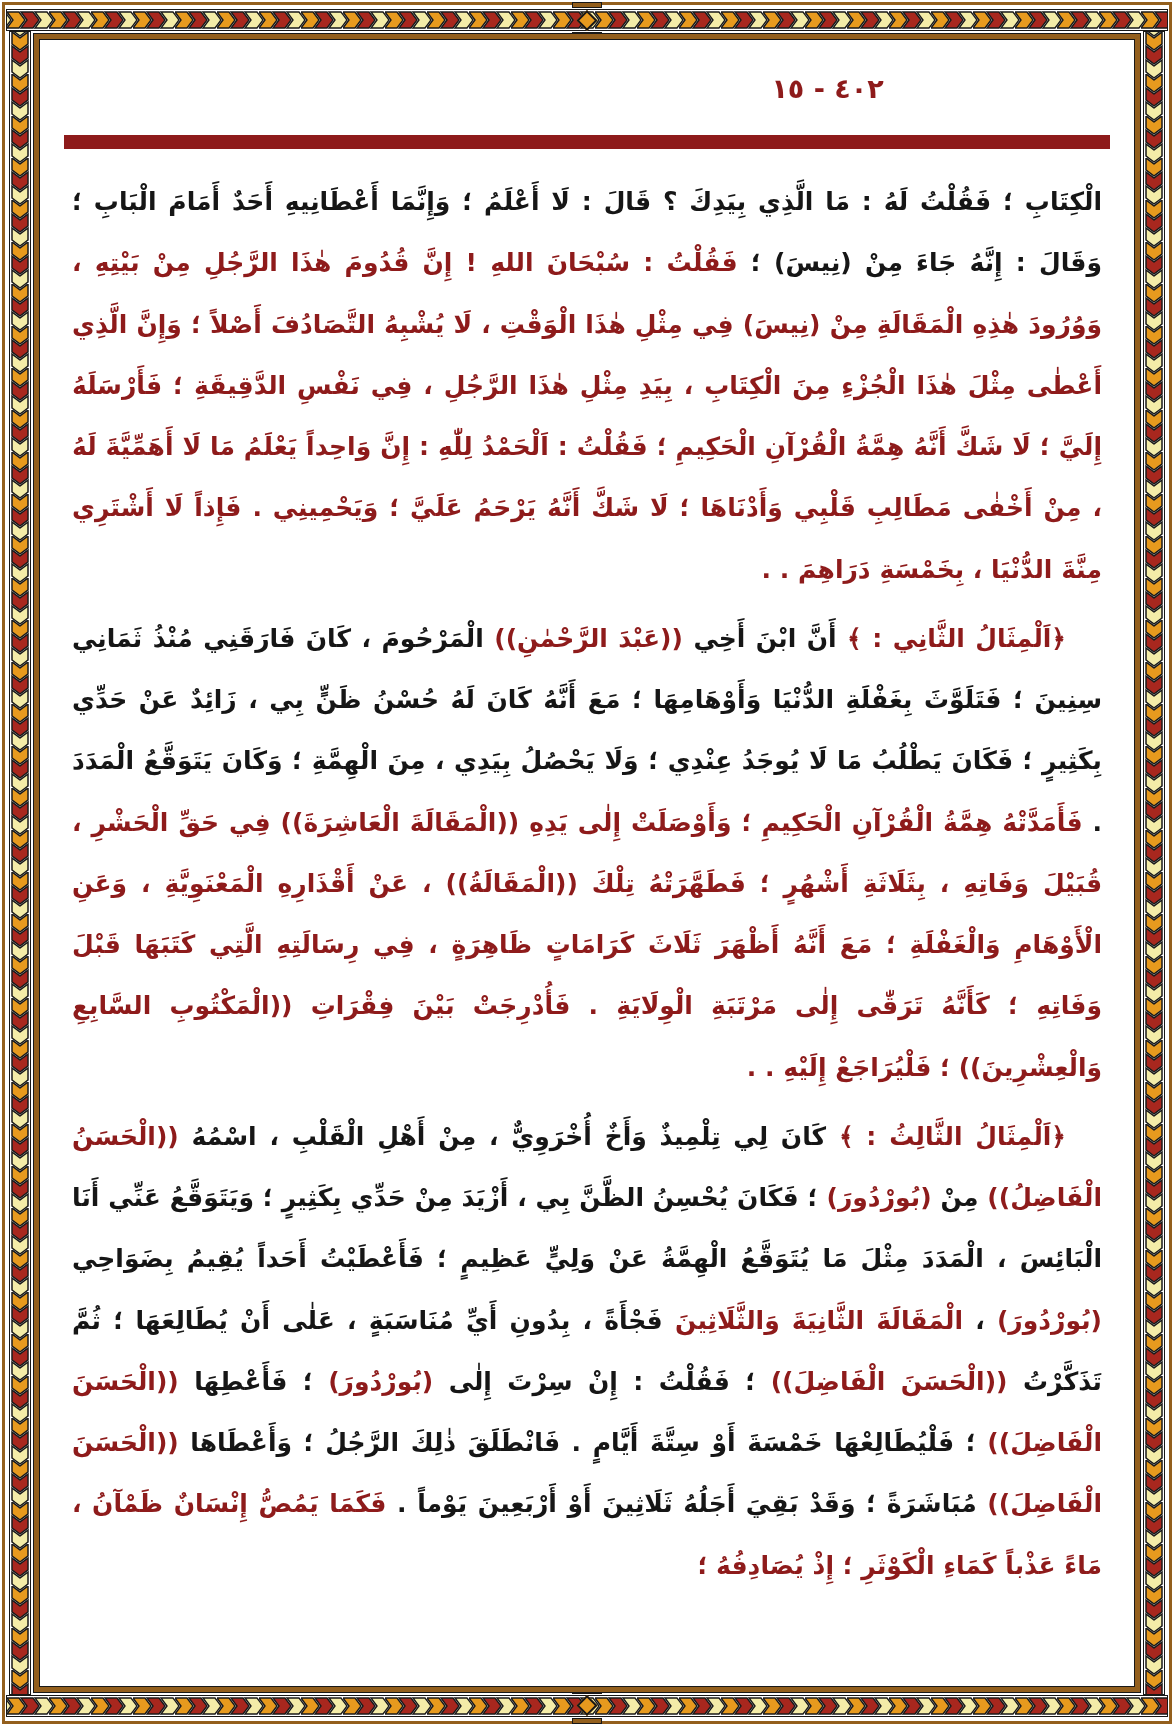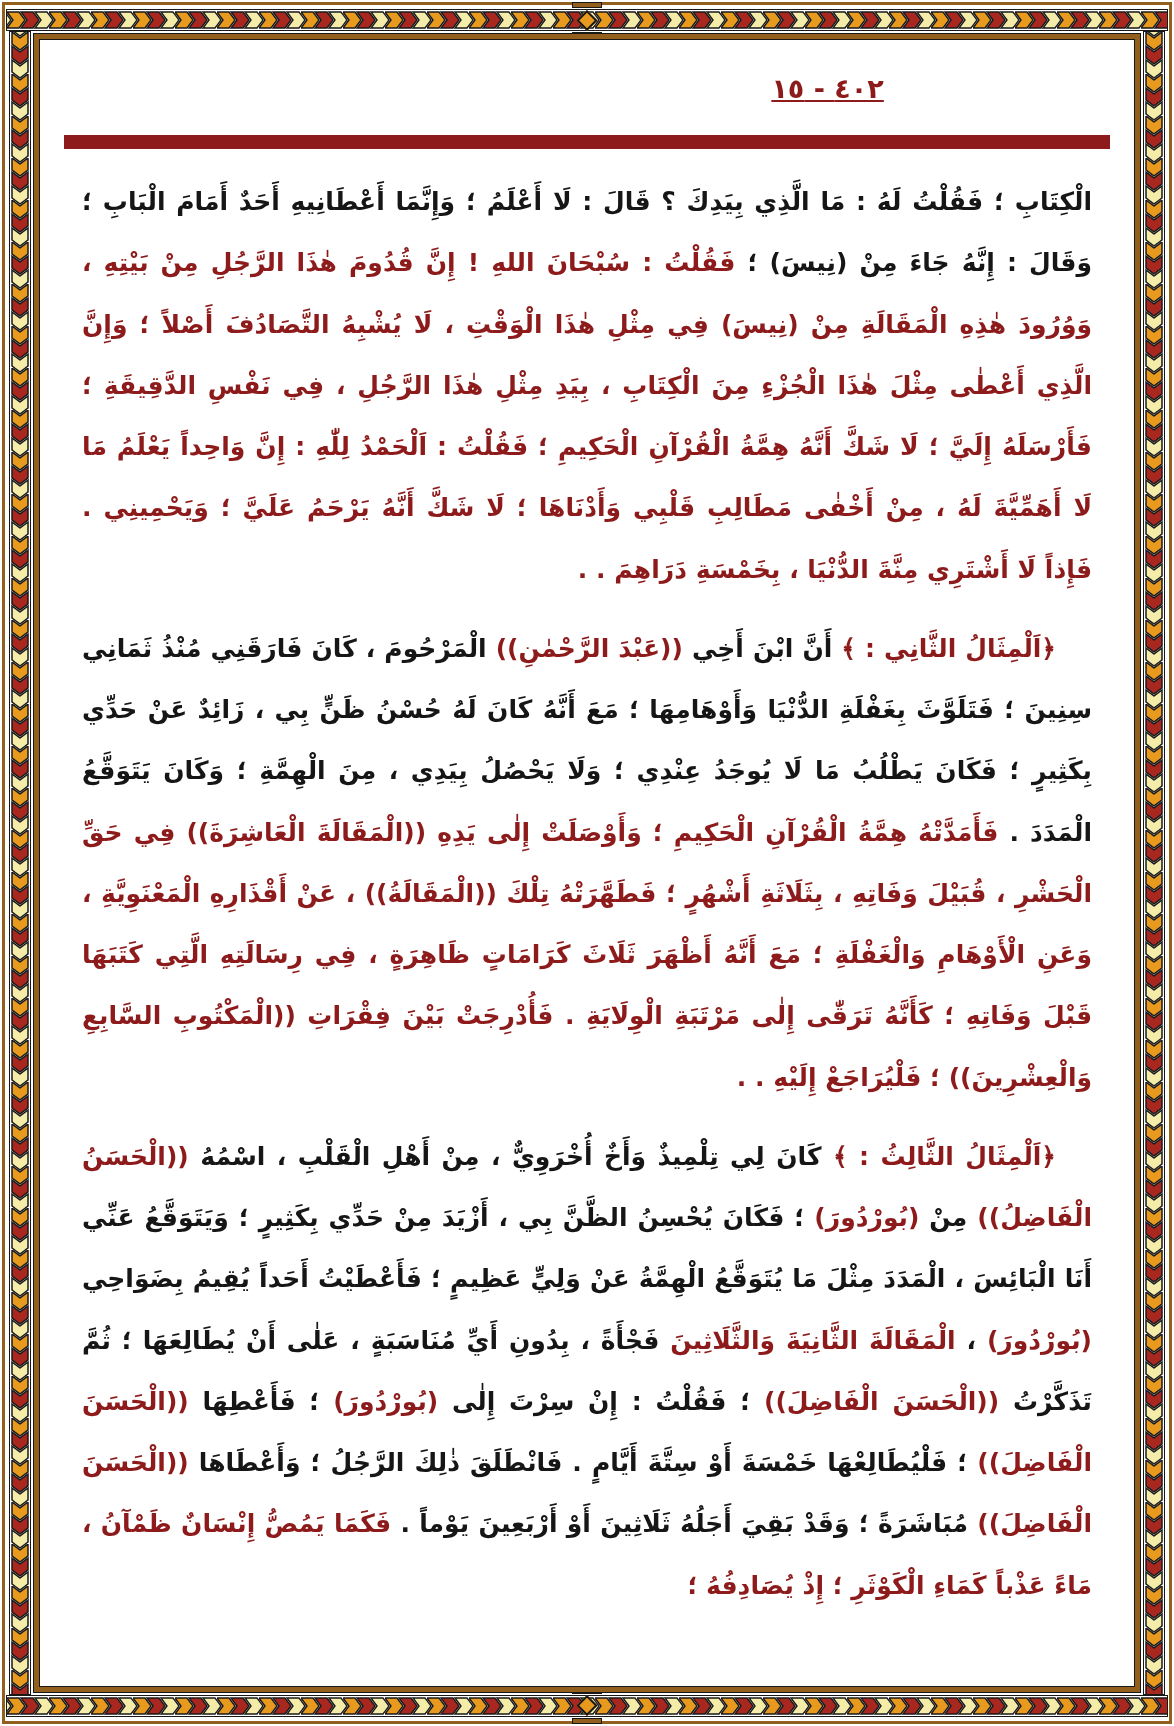--- a/index.html
+++ b/index.html
@@ -35,29 +35,29 @@
     background:var(--border-gold);border:2px solid #181818;}
   .tab-top-outer{top:2px;} .tab-top-inner{top:32px;}
   .tab-bot-outer{bottom:2px;} .tab-bot-inner{bottom:32px;}
   .diamond-top{top:13px;} .diamond-bottom{bottom:13px;}
   
   .content{position:absolute;top:41px;bottom:45px;left:58px;right:58px;
     padding:0 6px;overflow:hidden;}
   .header{position:relative;height:62px;margin-top:24px;
     color:var(--accent-red);font-weight:bold;}
   .page-number{position:absolute;right:27%;top:8px;transform:translateX(50%);
-    font-size:27px;white-space:nowrap;text-decoration:underline;}
+    font-size:27px;white-space:nowrap;}
   .page-title{position:absolute;right:58%;top:2px;transform:translateX(50%);
     font-size:30px;white-space:nowrap;}
   .rule{margin-top:8px;height:5px;
     border-top:4px solid var(--accent-red);
     border-bottom:10px solid var(--accent-red);}
   .body-text{margin-top:22px;font-size:25px;font-weight:700;line-height:2.45;
     text-align:justify;color:var(--text-black);}
-  .para{margin:18px;}
+  .para{margin:8px;}
   .para.indent{text-indent:36px;}
   .seg.red{color:var(--accent-red);}
   .seg.black{color:var(--text-black);}
   .defs-holder{position:absolute;width:0;height:0;overflow:hidden;}
 </style>
 </head>
 <body>
 
 <svg class="defs-holder" aria-hidden="true">
   <defs>

